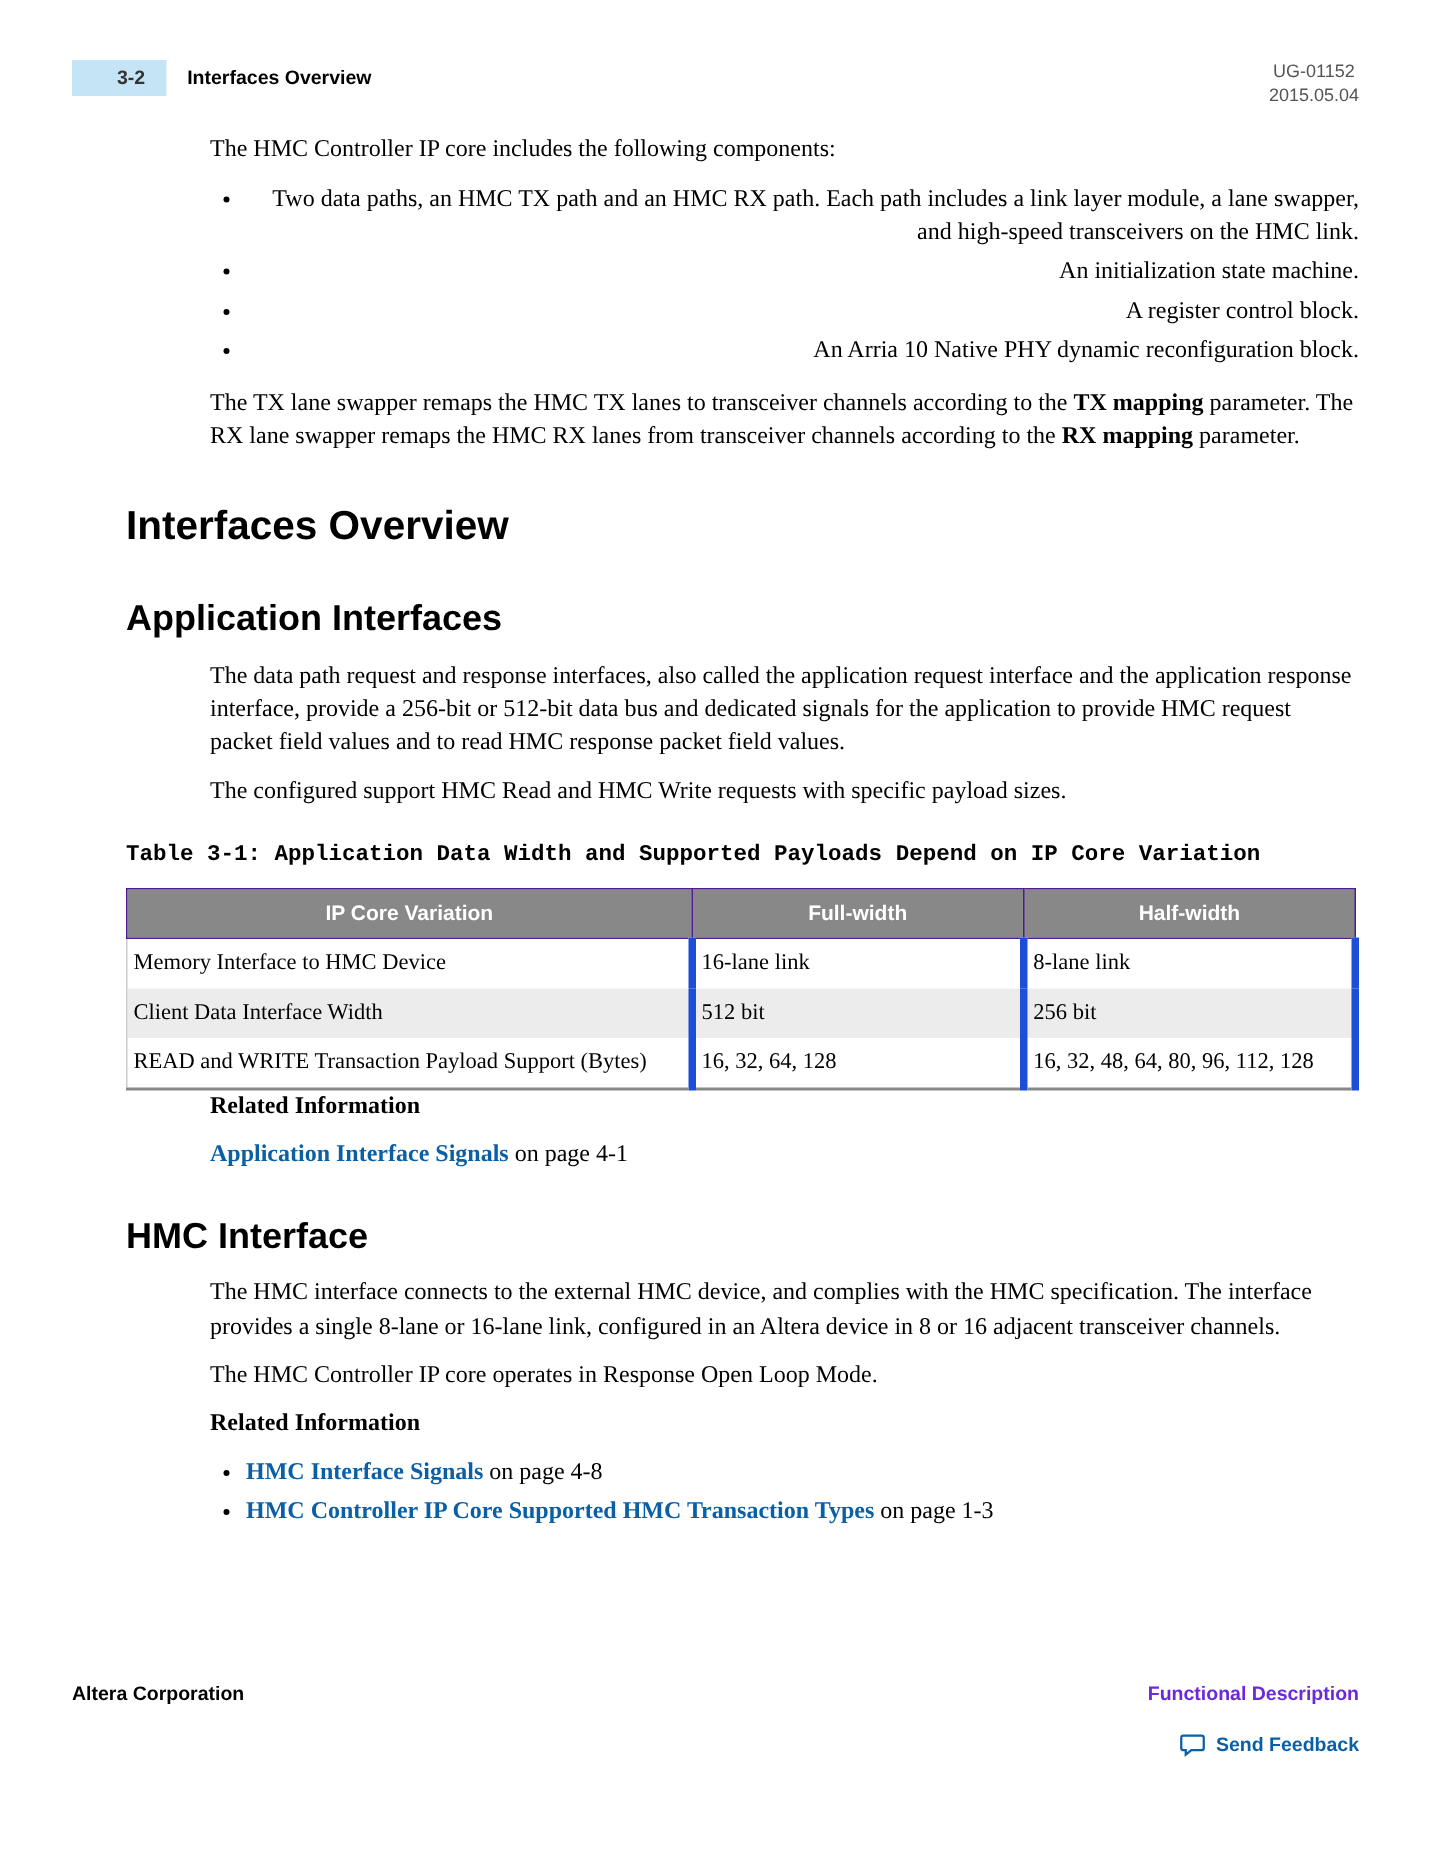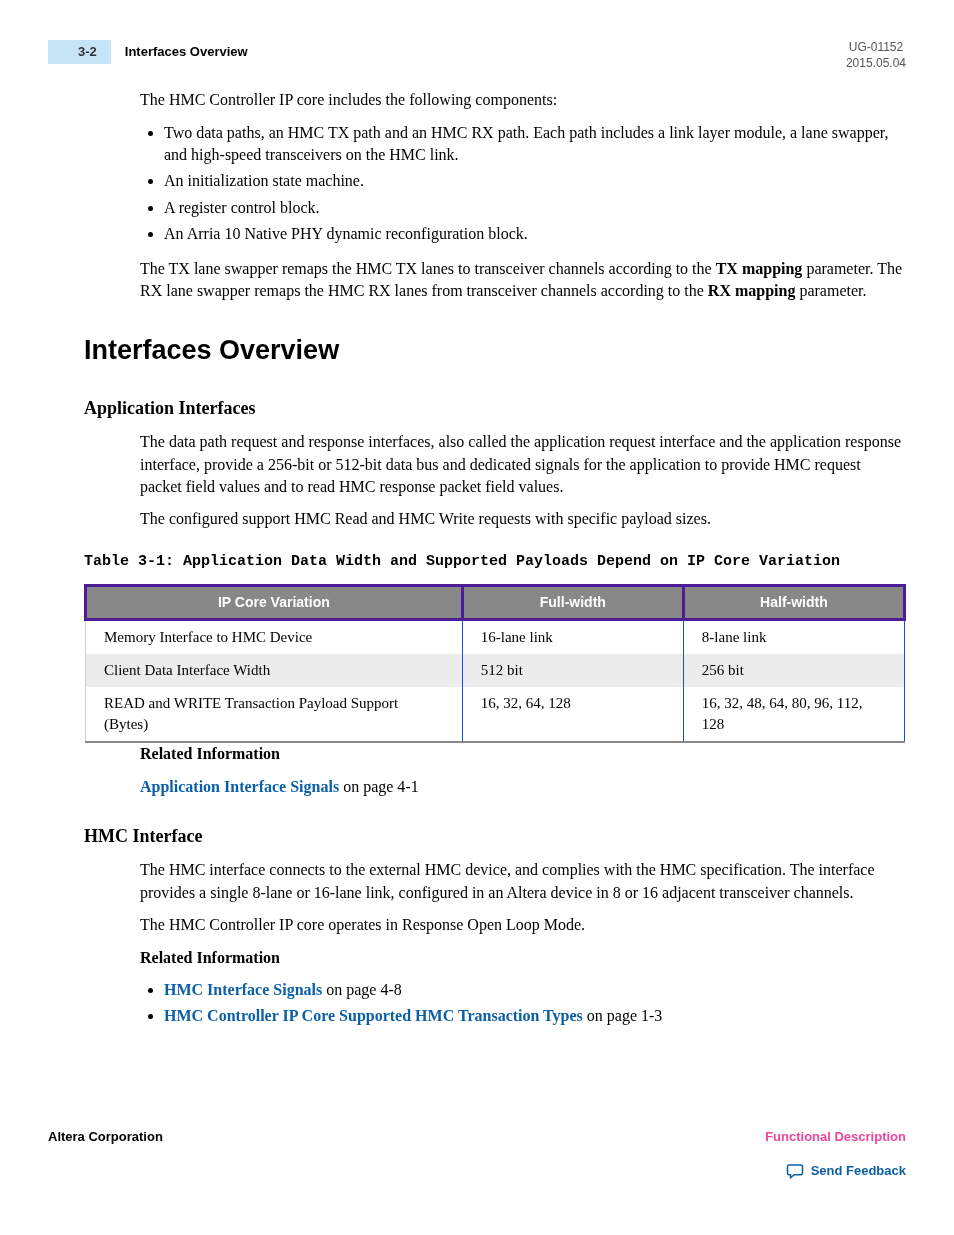--- a/index.html
+++ b/index.html
@@ -47,34 +47,35 @@
   }
   .content {
     margin-left: 92px;
   }
   .content p {
     margin: 0 0 10px 0;
   }
   ul.body-list {
     margin: 4px 0 12px 0;
     padding-left: 24px;
+    text-align: right;
   }
   ul.body-list li {
     margin-bottom: 4px;
   }
   h1.section {
     font-family: "Myriad Pro", "Segoe UI", Arial, sans-serif;
     font-weight: bold;
     font-size: 27px;
     margin: 30px 0 10px -56px;
   }
   h2.subsection {
-    font-family: Liberation Serif, serif;
-    font-weight: bold;
-    font-size: 18px;
+    font-family: Liberation Sans, sans-serif;
+    font-weight: bold;
+    font-size: 24px;
     margin: 26px 0 10px -56px;
   }
   .table-caption {
     font-family: Liberation Mono, monospace;
     font-weight: bold;
     font-size: 15px;
     margin: 20px 0 12px -56px;
   }
   table.data {
     width: calc(100% + 56px);
@@ -84,26 +85,26 @@
     border-bottom: 2px solid #888;
   }
   table.data th {
     background: #888;
     color: #fff;
     font-family: "Myriad Pro", "Segoe UI", Arial, sans-serif;
     font-weight: bold;
     font-size: 14px;
     padding: 6px 8px;
     text-align: center;
-    border: 3px solid #4c1d95;
+    border: 1px solid #4c1d95;
   }
   table.data td {
-    padding: 6px 18px;
+    padding: 6px 4px;
     border-left: 1px solid #ccc;
-    border-right: 1px solid #1d4ed8;
+    border-right: 5px solid #1d4ed8;
     vertical-align: top;
   }
   table.data tr:nth-child(even) td {
     background: #ececec;
   }
   .related-label {
     font-weight: bold;
     margin-top: 14px;
   }
   .link {
@@ -118,21 +119,21 @@
     font-family: "Myriad Pro", "Segoe UI", Arial, sans-serif;
     font-size: 13px;
   }
   .footer-left {
     font-weight: bold;
   }
   .footer-right {
     text-align: right;
   }
   .footer-right .fd {
-    color: #ec4899;
+    color: #6d28d9;
     font-weight: bold;
     display: block;
     margin-bottom: 16px;
     text-align: center;
   }
   .footer-right .fb {
     color: #0b5fa5;
     font-weight: bold;
     display: inline-flex;
     align-items: center;

